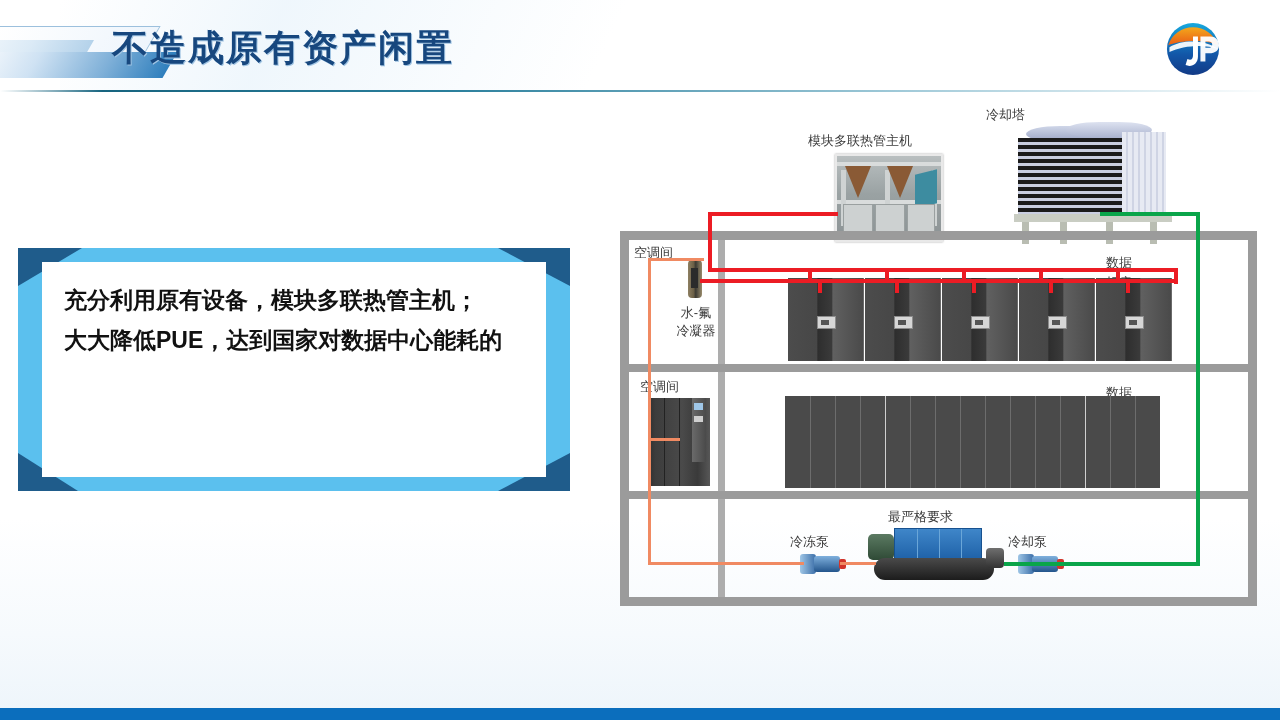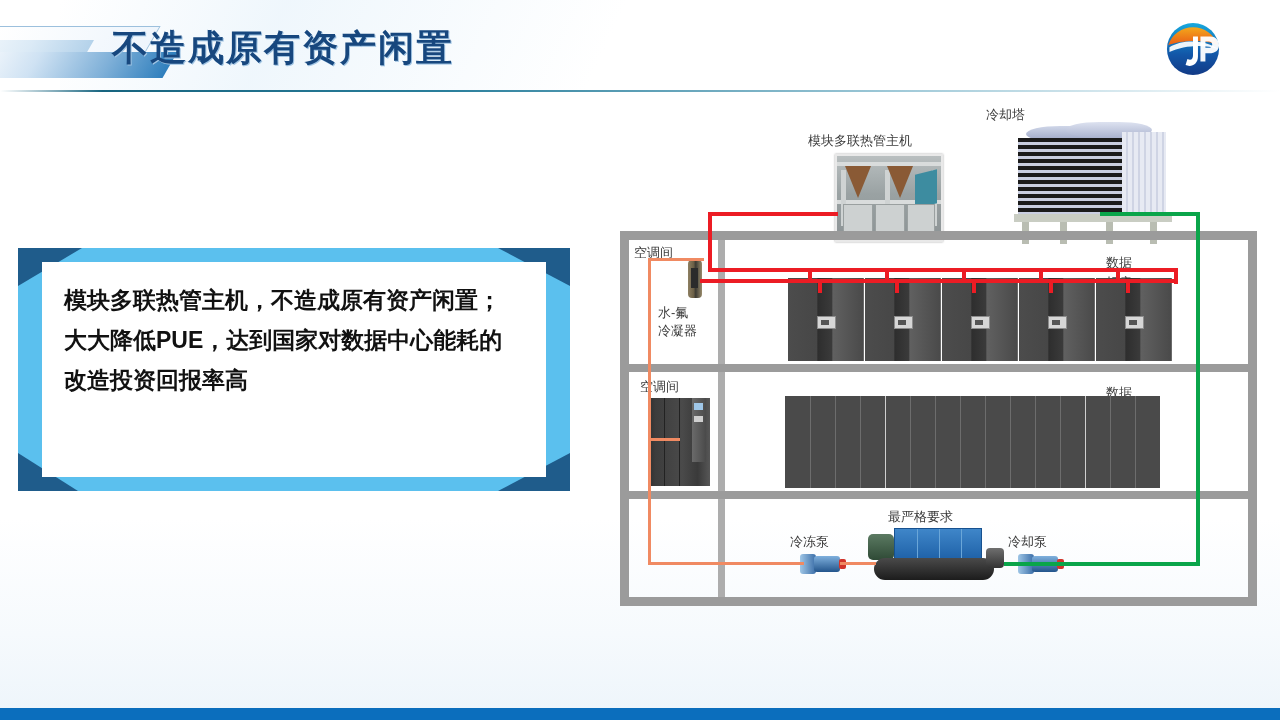--- a/index.html
+++ b/index.html
@@ -71,21 +71,21 @@
   }
   .callout-line{
     font-size:23px;font-weight:bold;color:#111111;line-height:40px;white-space:nowrap;
   }
 
   
   #diagram{position:absolute;left:600px;top:96px;width:680px;height:530px;}
 
   .lbl{position:absolute;font-size:13px;color:#3a3a3a;white-space:nowrap;
        font-family:"Liberation Sans","DejaVu Sans",sans-serif;}
-  .lbl2{position:absolute;font-size:13px;color:#3a3a3a;white-space:nowrap;line-height:18px;text-align:left;}
+  .lbl2{position:absolute;font-size:13px;color:#3a3a3a;white-space:nowrap;line-height:18px;text-align:center;}
 
   
   .bar{position:absolute;background:#9b9b9b;}
   .bar.lite{background:#adadad;}
 
   
   .pipe{position:absolute;}
   .red{background:#ec1c24;}
   .orange{background:#f08a62;}
   .green{background:#0aa54a;}
@@ -198,23 +198,22 @@
   </div>
 
 
   <div class="callout">
     <div class="callout-band"></div>
     <div class="cor cor-tl"></div>
     <div class="cor cor-tr"></div>
     <div class="cor cor-bl"></div>
     <div class="cor cor-br"></div>
     <div class="callout-inner">
-      <div class="callout-line">模块多联热管主机，不造成原有资产闲置；</div>
+      <div class="callout-line">充分利用原有设备，模块多联热管主机；</div>
       <div class="callout-line">大大降低PUE，达到国家对数据中心能耗的</div>
-      <div class="callout-line">改造投资回报率高</div>
     </div>
   </div>
 
   <div id="diagram">
 
     <div class="lbl" style="left:208px;top:36px;">模块多联热管主机</div>
     <div class="photo">
       <div class="rail" style="top:6px;"></div>
       <div class="rail" style="top:44px;"></div>
       <div class="rail" style="bottom:4px;"></div>

